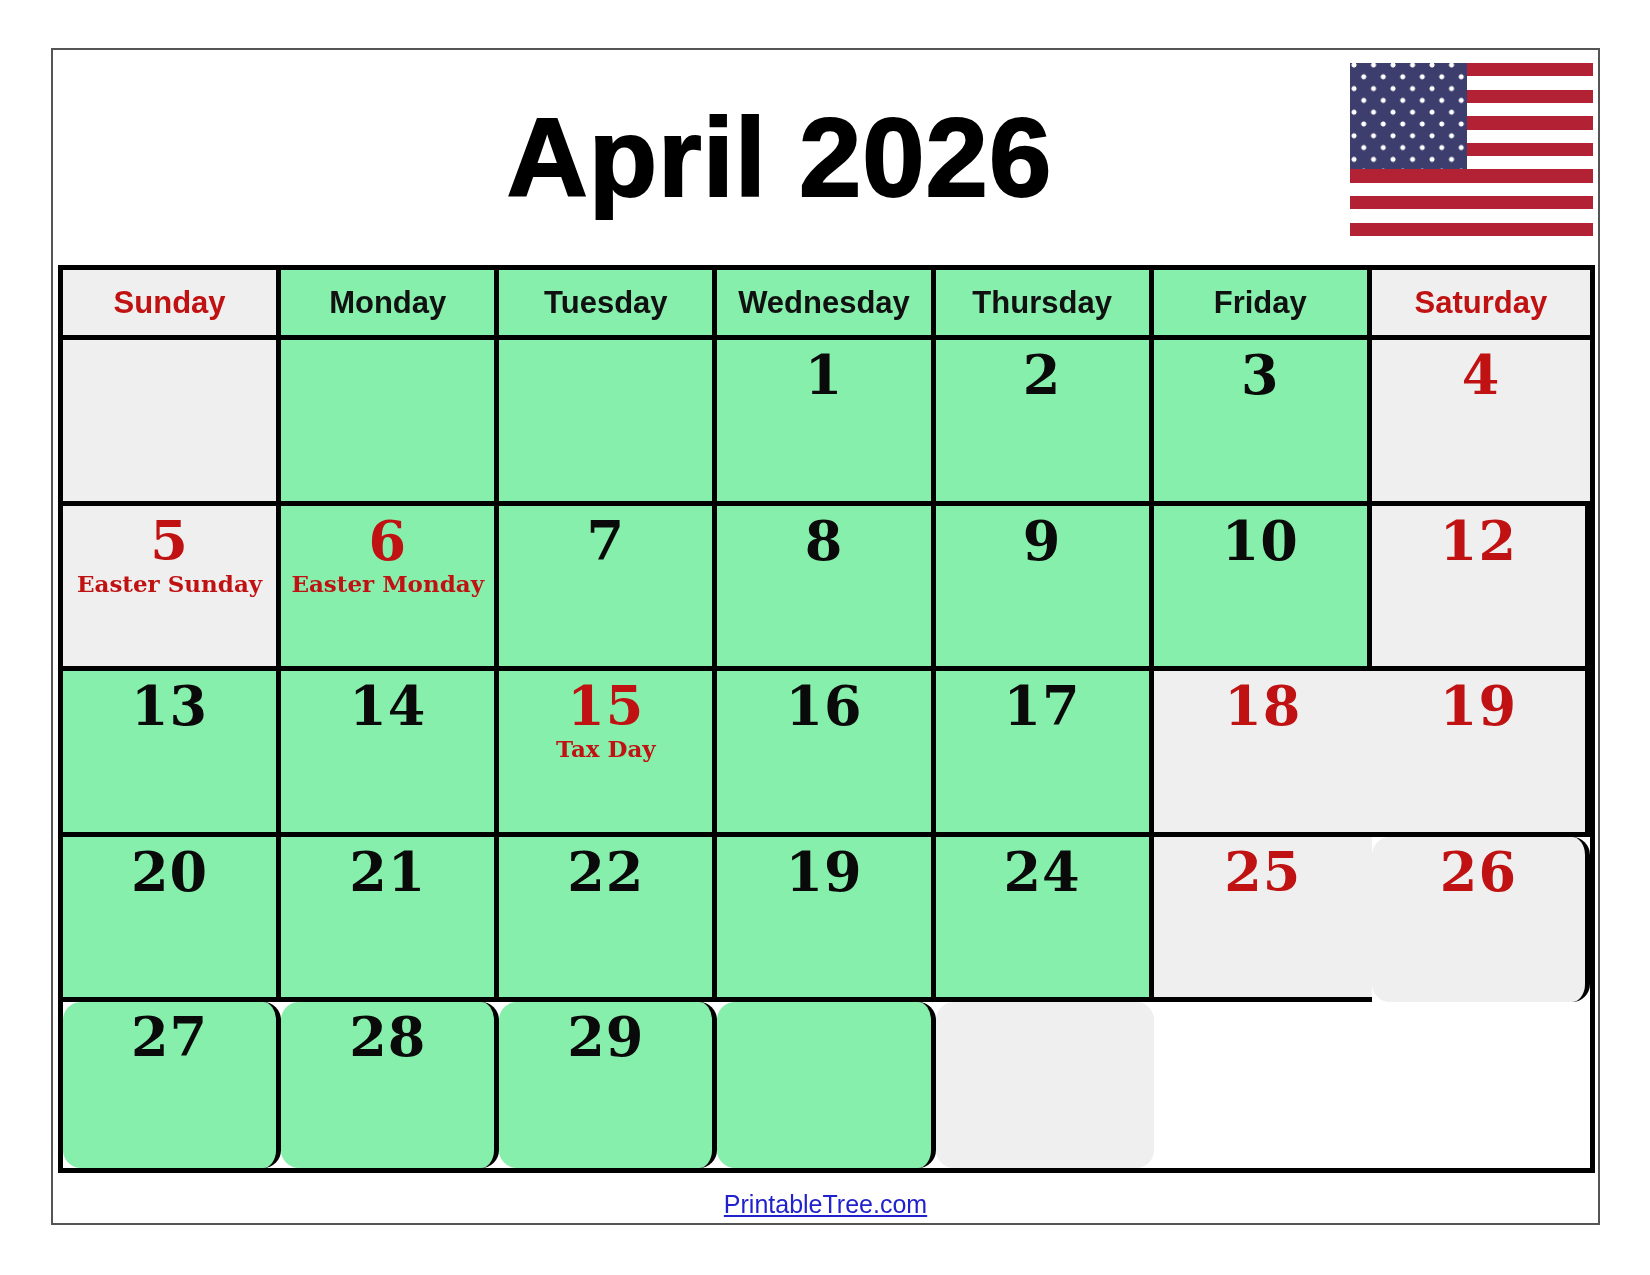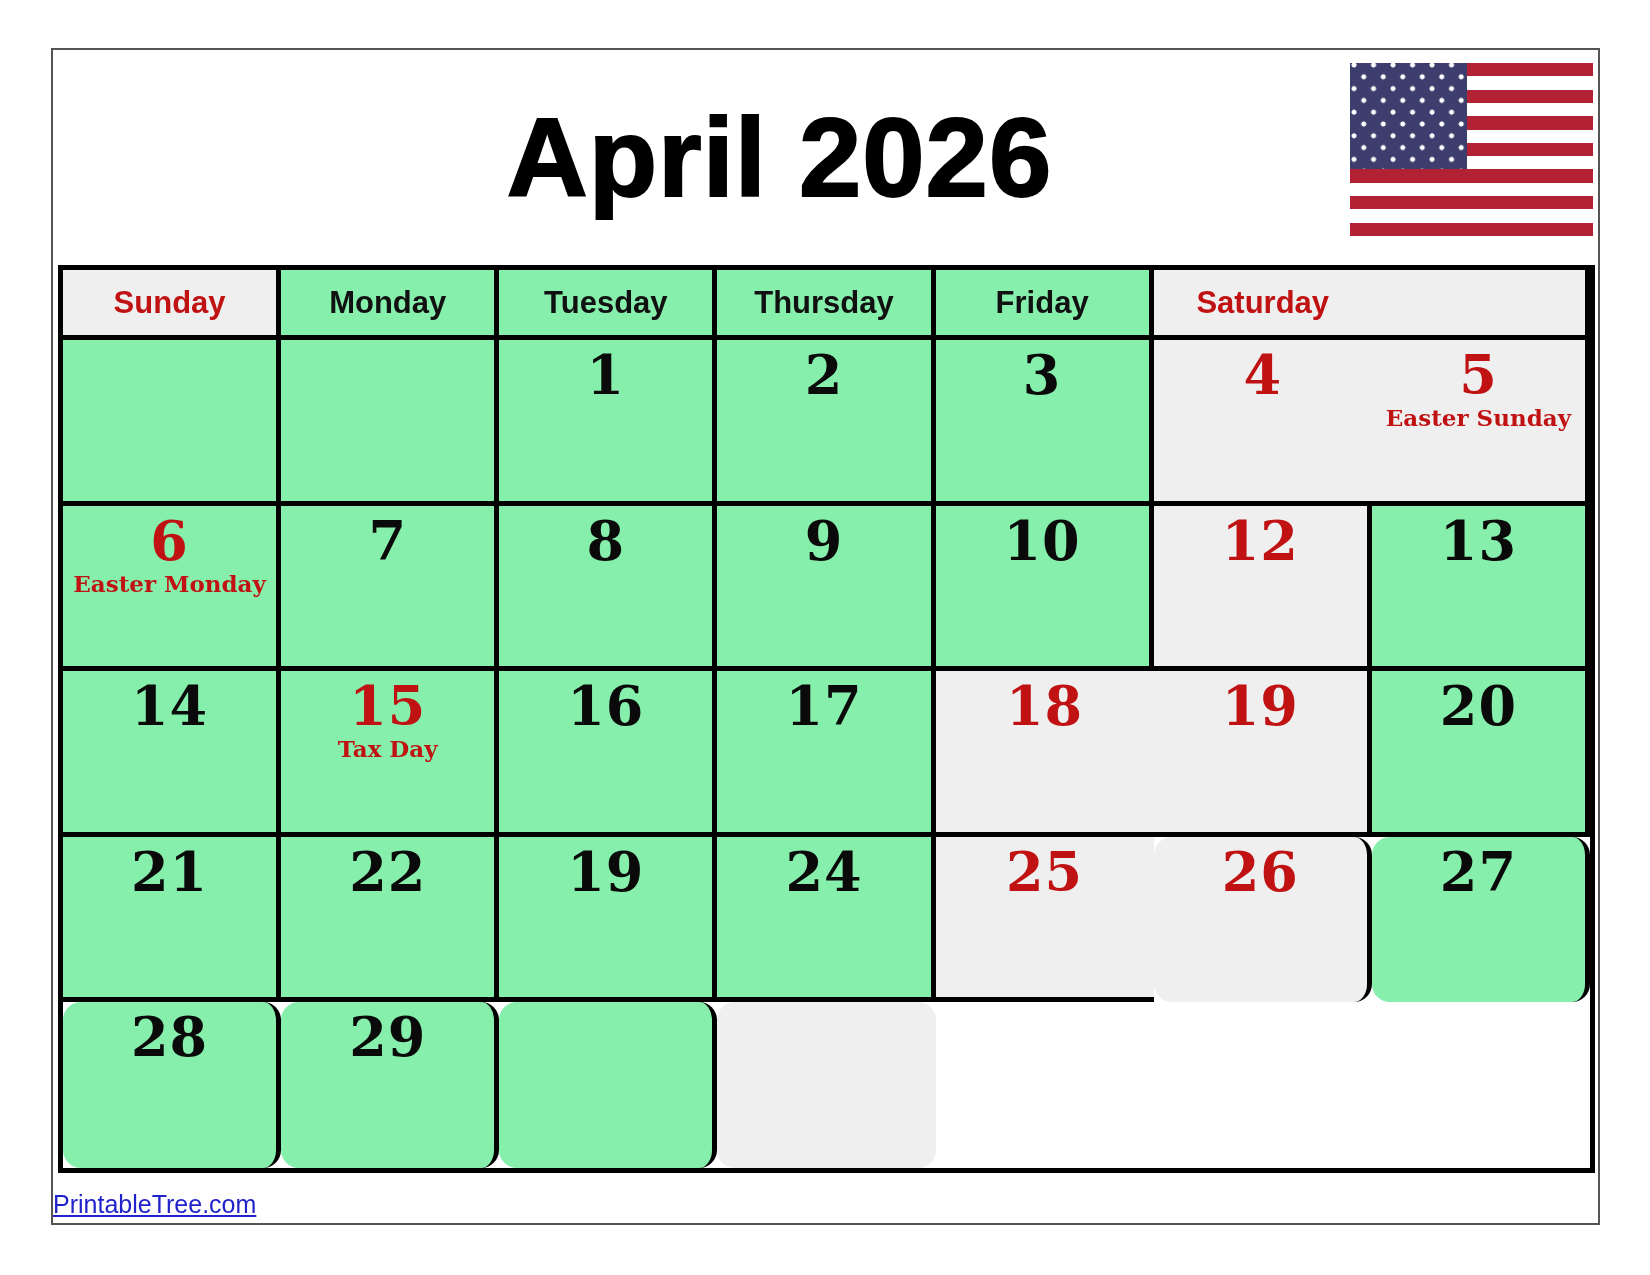--- a/index.html
+++ b/index.html
@@ -72,21 +72,21 @@
     letter-spacing:1px;
   }
   .date.red{color:var(--red);}
   .holiday{
     font-family:"DejaVu Serif", serif;
     font-size:23px;font-weight:bold;color:var(--red);
     margin-top:2px;line-height:1.1;
   }
   
   .footer{
-    position:absolute;left:0;width:100%;bottom:4px;text-align:left;margin-top:17px;
+    position:absolute;left:0;width:100%;bottom:4px;text-align:center;margin-top:17px;
   }
   .footer a{
     font-size:25px;color:var(--link-blue);
     text-decoration:underline;cursor:pointer;
   }
 </style>
 </head>
 <body>
 
 <div class="page">
@@ -94,20 +94,21 @@
   <div class="title">April 2026</div>
 
   <div class="flag">
     <div class="canton"></div>
   </div>
 
   <div class="calendar">
       <div class="cell header weekend">Sunday</div>
       <div class="cell header">Monday</div>
       <div class="cell header">Tuesday</div>
+      <div class="cell header">Wednesday</div>
       <div class="cell header">Thursday</div>
       <div class="cell header">Friday</div>
       <div class="cell header weekend last-col">Saturday</div>
       <div class="cell day weekend"></div>
       <div class="cell day"></div>
       <div class="cell day"></div>
       <div class="cell day">
         <div class="date">1</div>
       </div>
       <div class="cell day">

